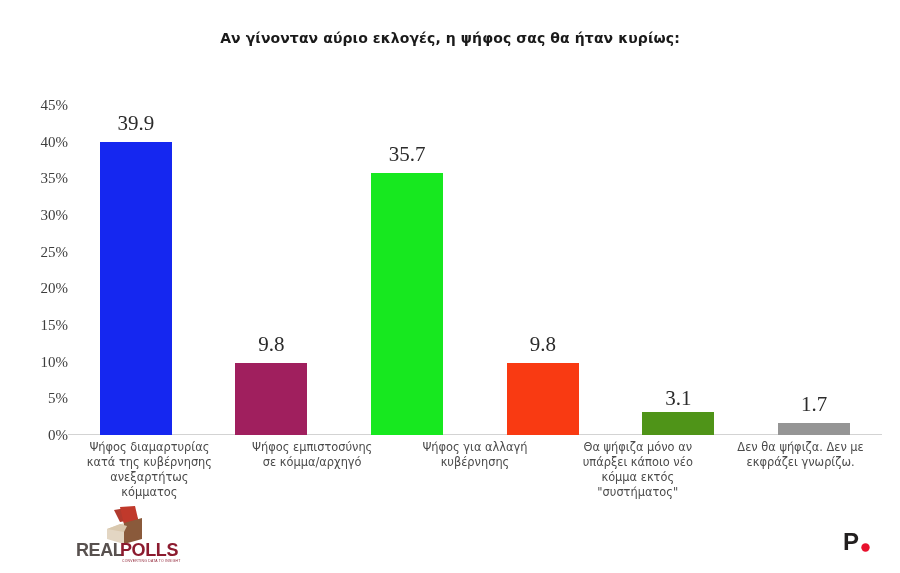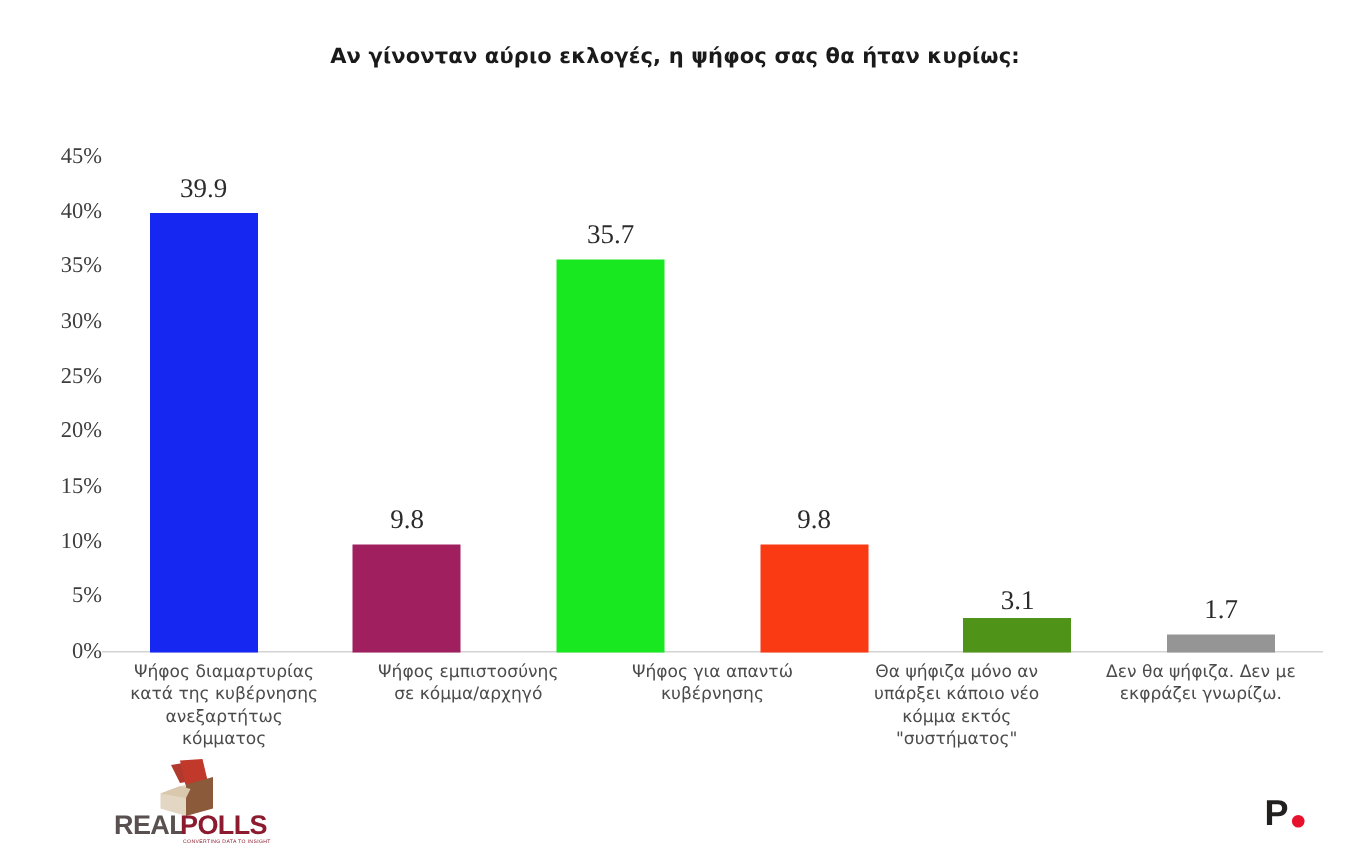--- a/index.html
+++ b/index.html
@@ -92,21 +92,21 @@
     display: flex;
     flex-direction: column;
     justify-content: flex-end;
     align-items: center;
   }
   .bar-value {
     position: absolute;
     left: 0;
     width: 100%;
     text-align: center;
-    font-size: 18px;
+    font-size: 21px;
     color: #2b2b2b;
     font-family: "Liberation Serif", "DejaVu Serif", serif;
   }
   .bar-rect {
     width: 72px;
     border: 0;
   }
 
   
   #cat-labels {
@@ -212,21 +212,21 @@
       <div class="bar-slot">
         <span class="bar-value" style="bottom: 18.4667px; margin-top: 48px;">1.7</span>
         <div class="bar-rect" style="height: 12.4667px; background: rgb(149, 149, 149);"></div>
       </div>
     </div>
   </div>
 
   <div id="cat-labels">
     <div class="cat-label">Ψήφος διαμαρτυρίας κατά της κυβέρνησης ανεξαρτήτως κόμματος</div>
     <div class="cat-label">Ψήφος εμπιστοσύνης σε κόμμα/αρχηγό</div>
-    <div class="cat-label">Ψήφος για απαντώ κυβέρνησης</div>
+    <div class="cat-label">Ψήφος για αλλαγή κυβέρνησης</div>
     <div class="cat-label">Θα ψήφιζα μόνο αν υπάρξει κάποιο νέο κόμμα εκτός "συστήματος"</div>
     <div class="cat-label">Δεν θα ψήφιζα. Δεν με εκφράζει γνωρίζω.</div>
   </div>
 
   <div id="realpolls-logo">
     <svg width="110" height="58" viewBox="0 0 110 58" xmlns="http://www.w3.org/2000/svg">
       <g>
         <polygon id="cube-back" points="42,5 60,2 66,14 48,17" fill="#b03a2e"></polygon>
         <polygon id="cube-top" points="48,2 63,1 67,18 52,20" fill="#c0392b"></polygon>
         <polygon id="cube-right" points="52,18 70,13 70,34 52,39" fill="#8a5a3b"></polygon>

